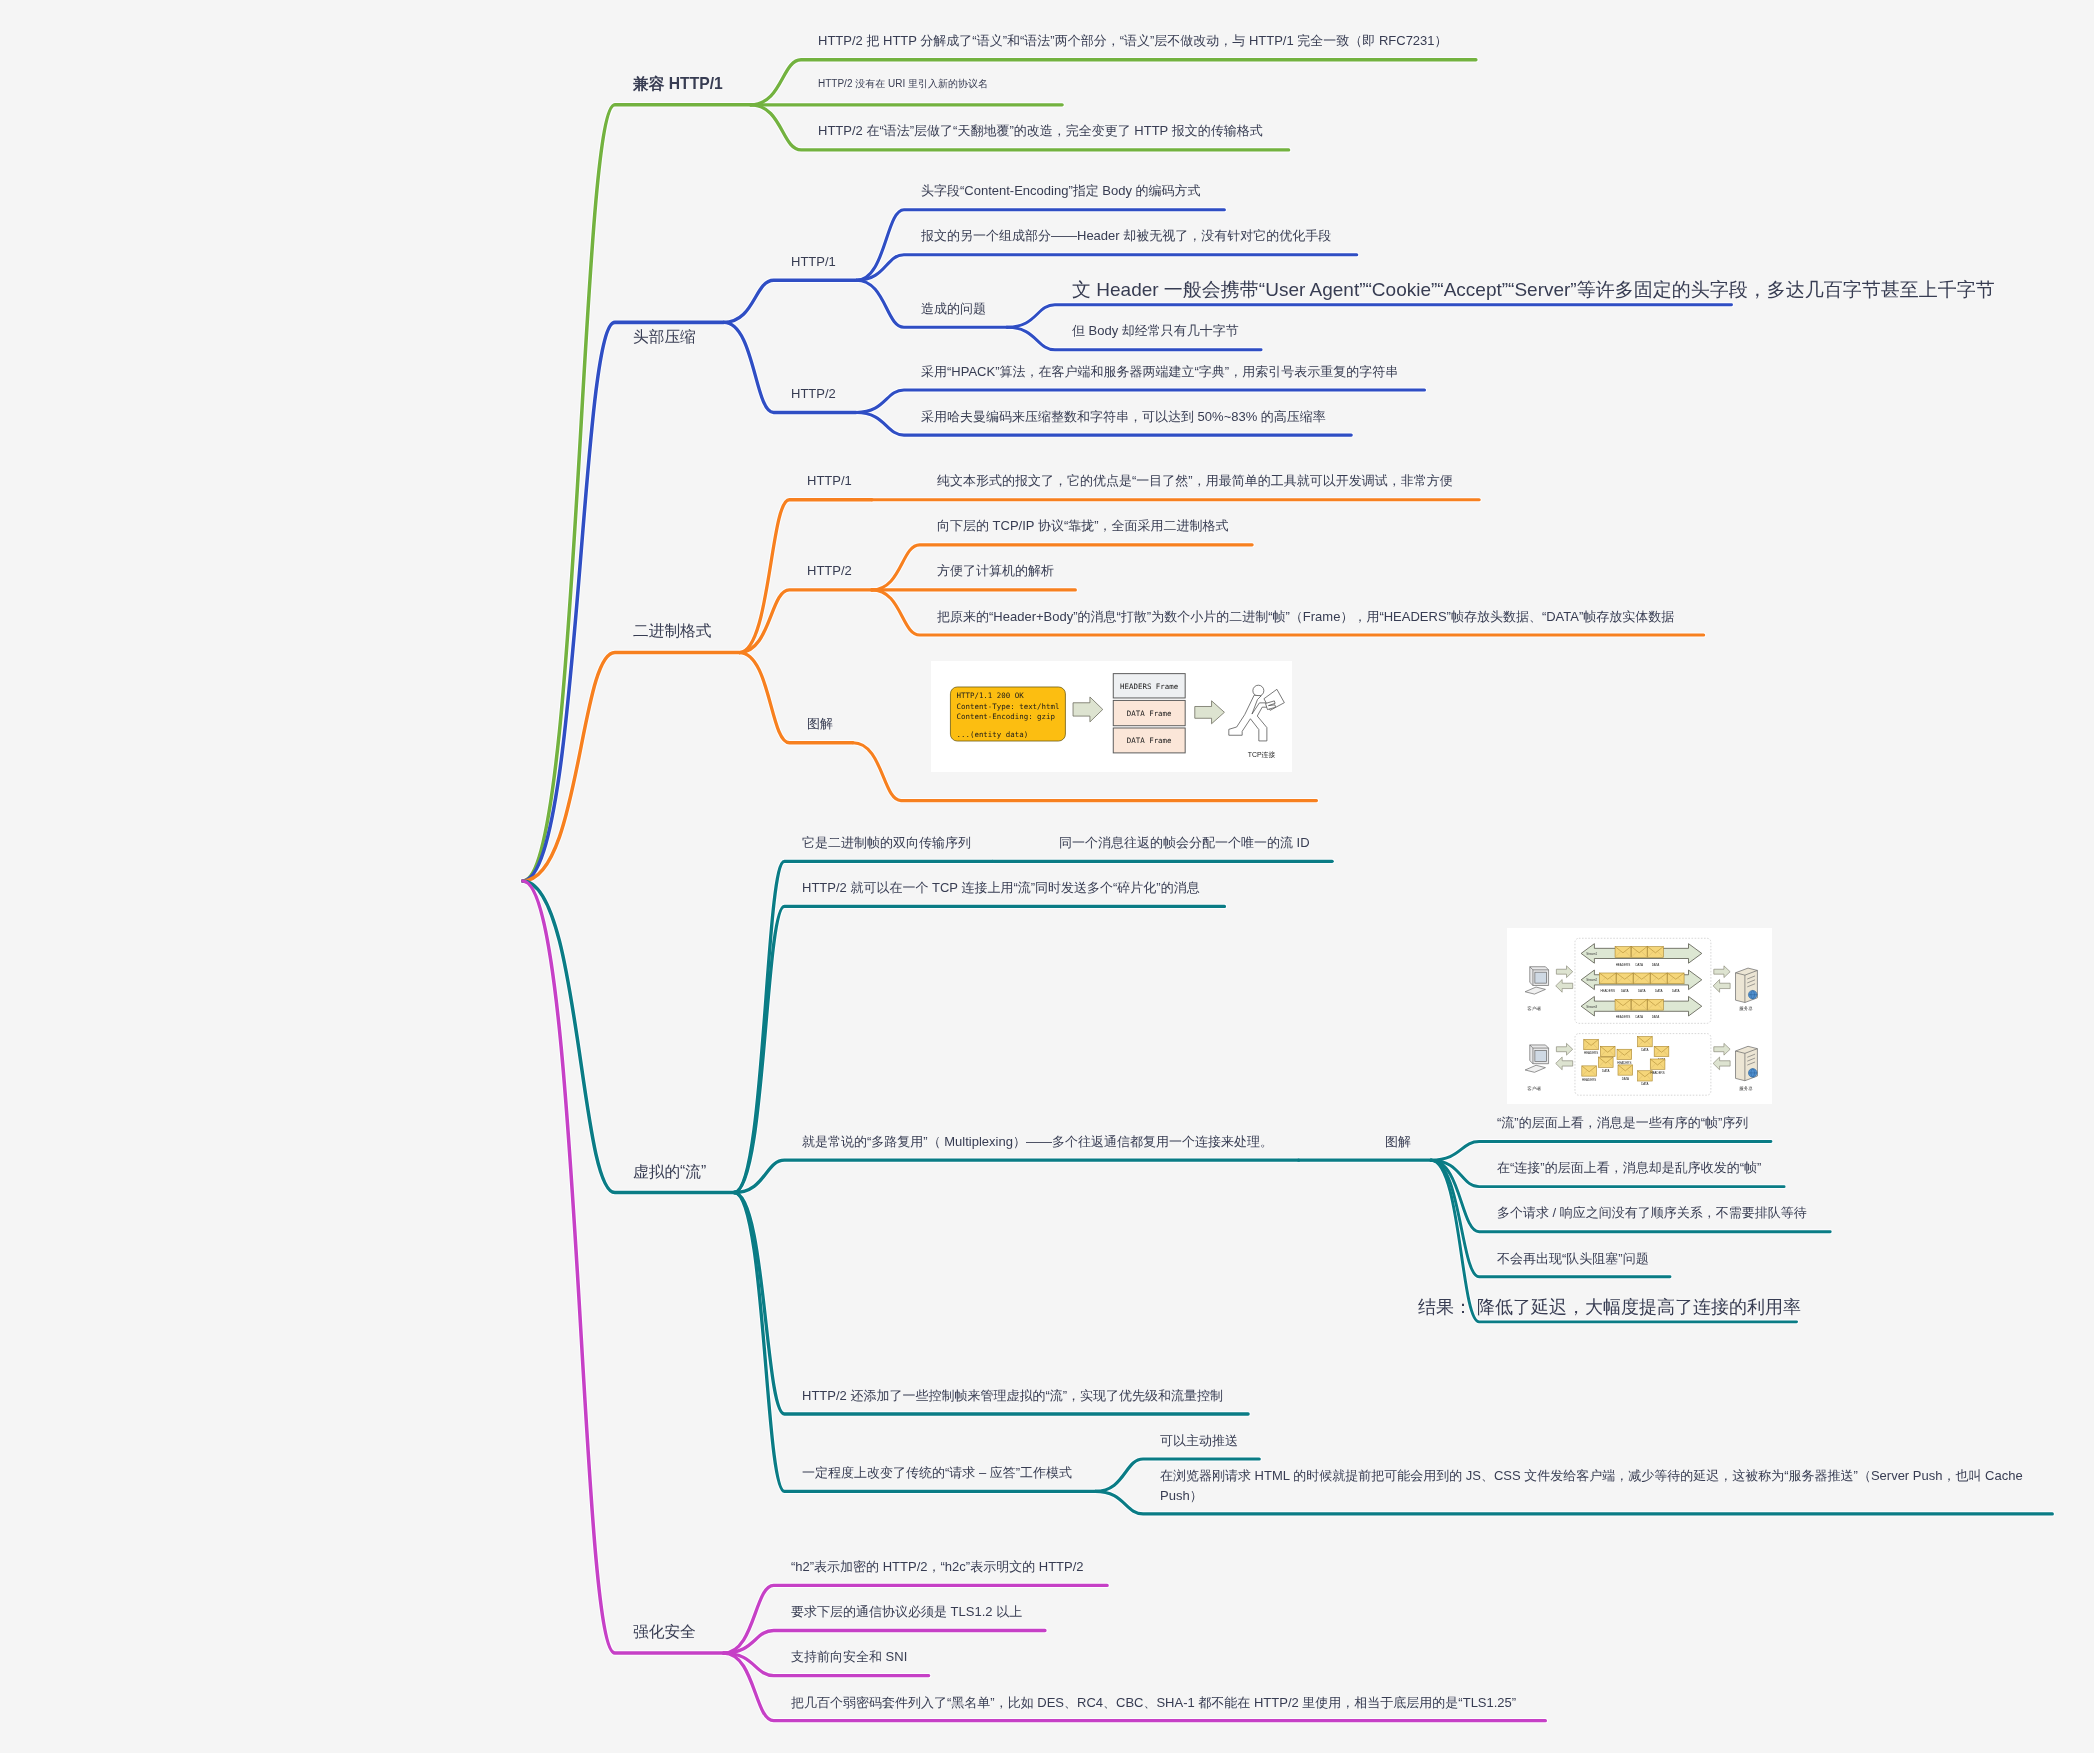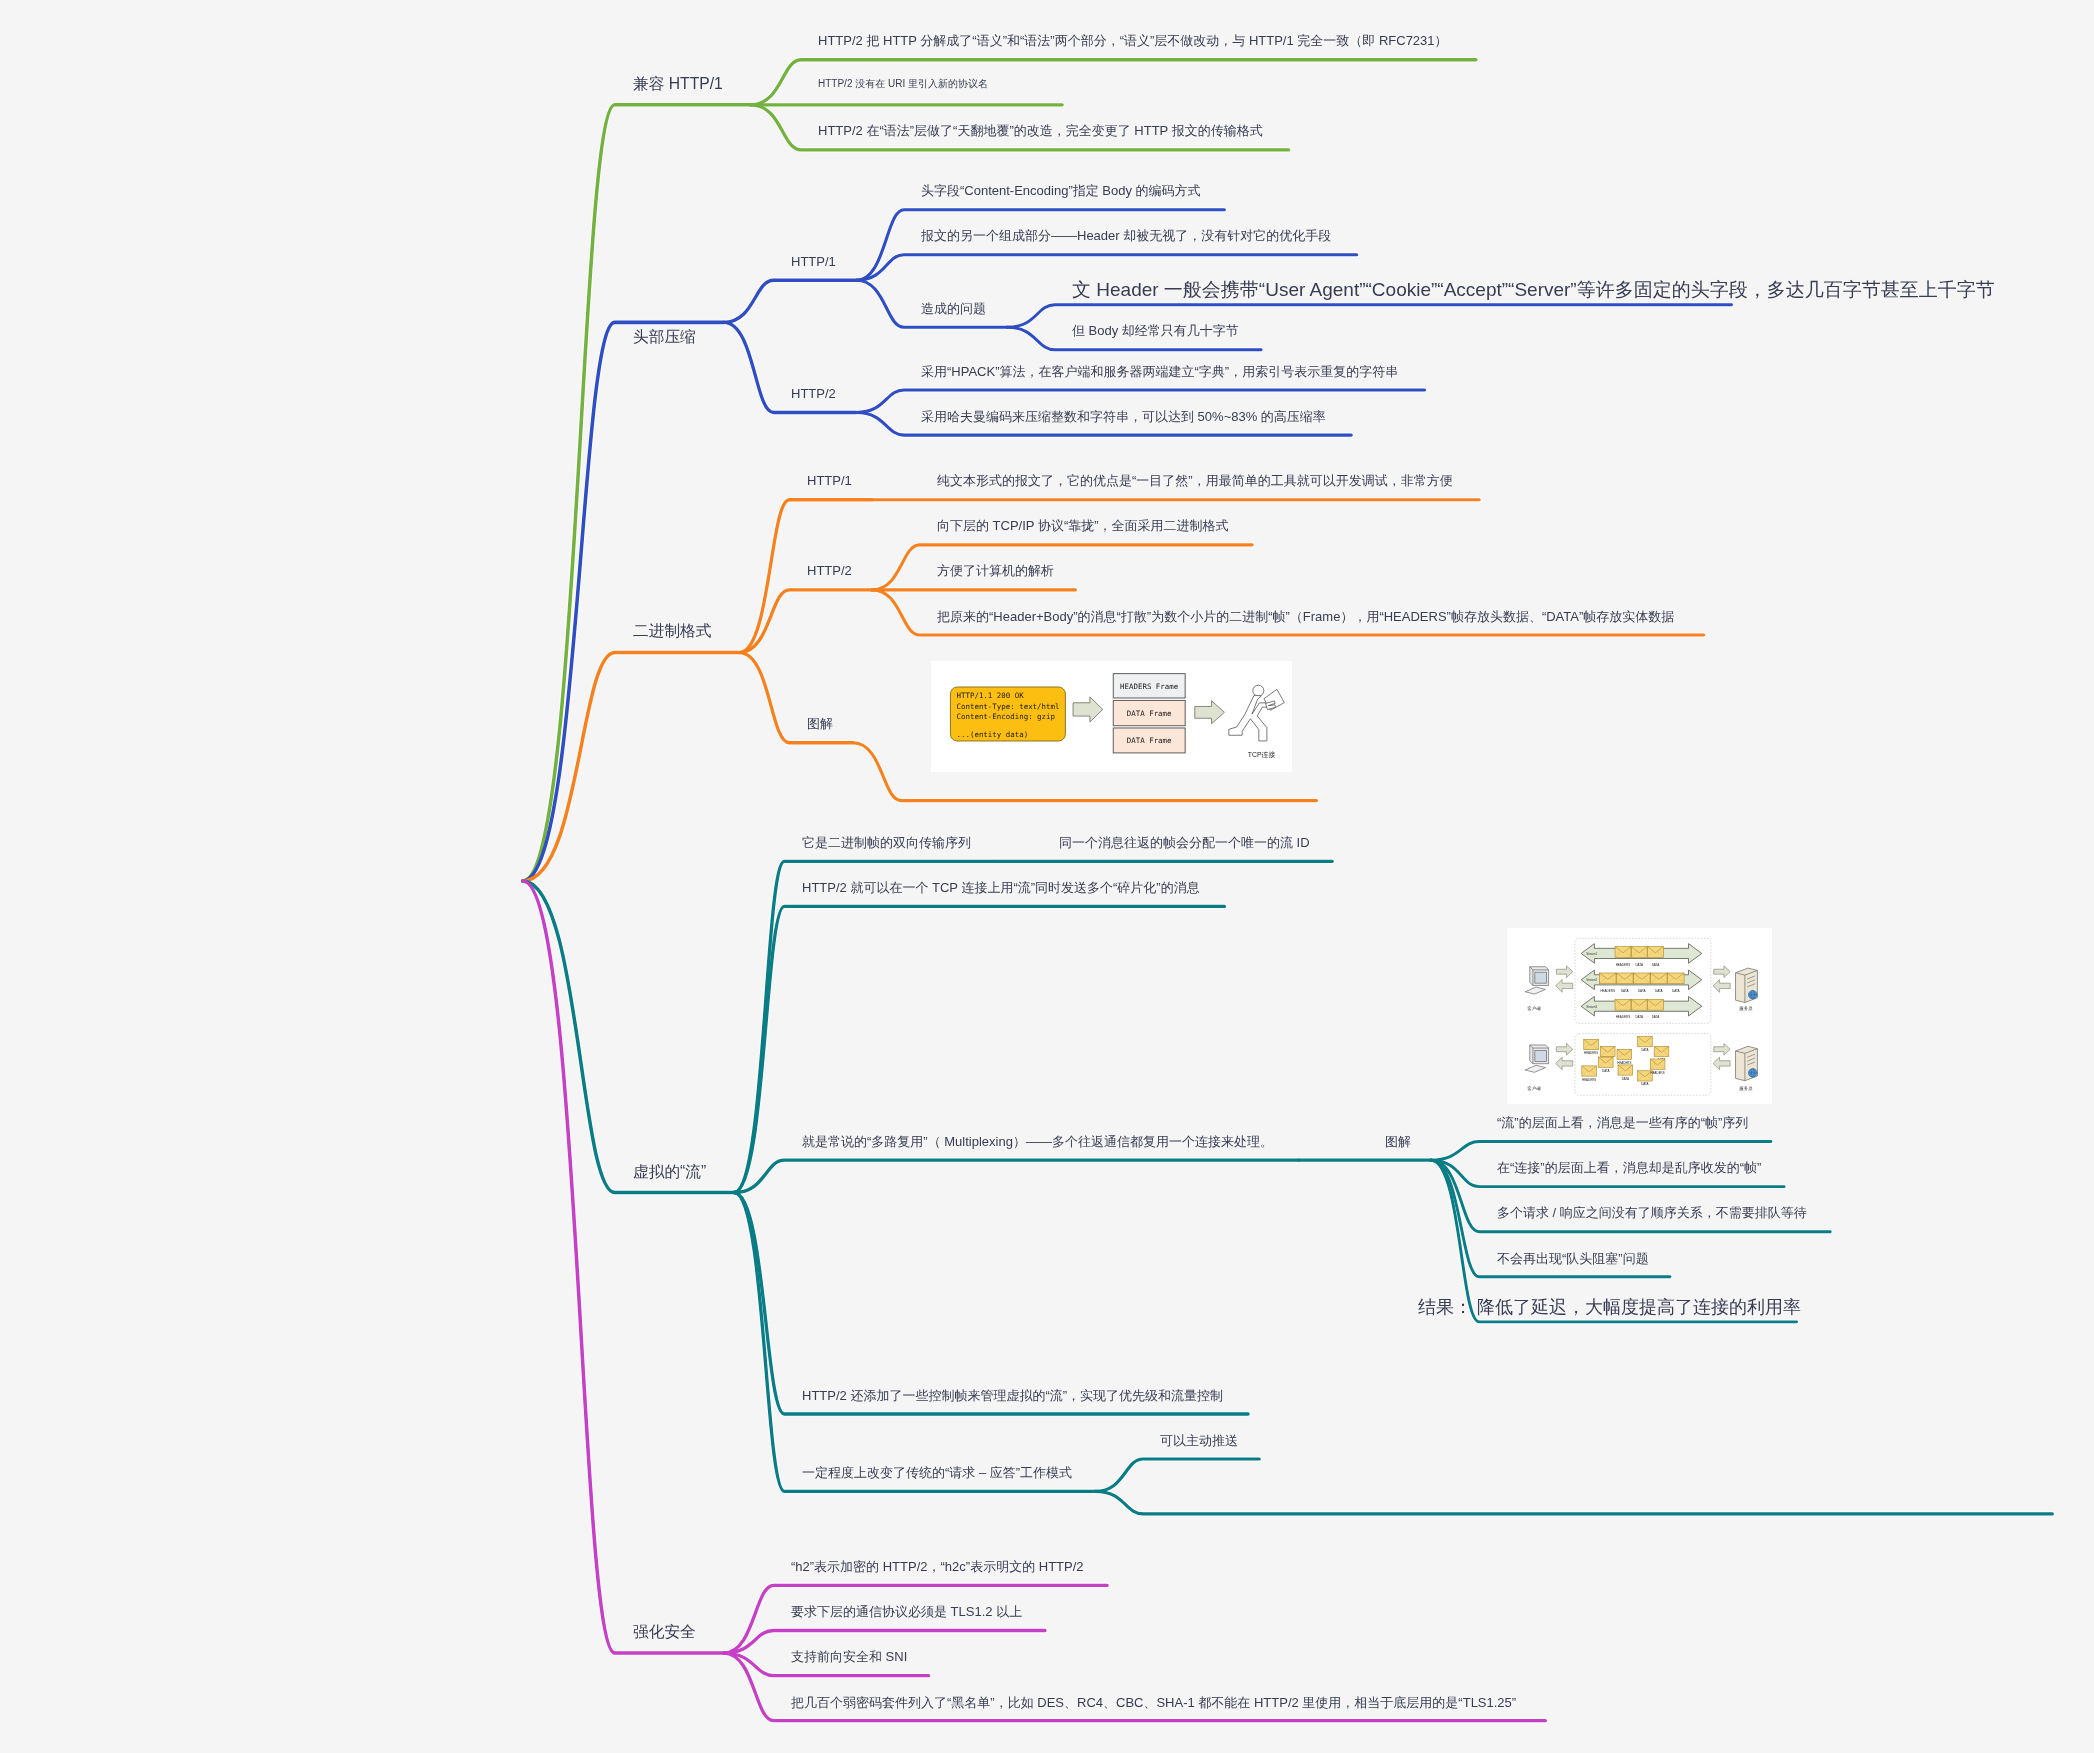--- a/index.html
+++ b/index.html
@@ -109,21 +109,21 @@
         <path d="M 748.66 1217 C 780.4908 1217 780.4908 1522 800 1522 L 1117.2 1522" fill="none" stroke="#0a7c85" stroke-width="3.4" stroke-linecap="round"></path>
         <path d="M 1117.2 1522 C 1147.4560000000001 1522 1147.4560000000001 1489 1166 1489 L 1284.63 1489" fill="none" stroke="#0a7c85" stroke-width="3.2" stroke-linecap="round"></path>
         <path d="M 1117.2 1522 C 1147.4560000000001 1522 1147.4560000000001 1545 1166 1545 L 2094 1545" fill="none" stroke="#0a7c85" stroke-width="3.2" stroke-linecap="round"></path>
         <path d="M 533 899 C 591.28 899 591.28 1687 627 1687 L 738 1687" fill="none" stroke="#c640c6" stroke-width="3.6" stroke-linecap="round"></path>
         <path d="M 738 1687 C 769.62 1687 769.62 1618 789 1618 L 1129.38 1618" fill="none" stroke="#c640c6" stroke-width="3.4" stroke-linecap="round"></path>
         <path d="M 738 1687 C 769.62 1687 769.62 1664 789 1664 L 1065.92 1664" fill="none" stroke="#c640c6" stroke-width="3.4" stroke-linecap="round"></path>
         <path d="M 738 1687 C 769.62 1687 769.62 1710 789 1710 L 947.2 1710" fill="none" stroke="#c640c6" stroke-width="3.4" stroke-linecap="round"></path>
         <path d="M 738 1687 C 769.62 1687 769.62 1756 789 1756 L 1576.58 1756" fill="none" stroke="#c640c6" stroke-width="3.4" stroke-linecap="round"></path>
       </g>
     </svg>
-<div class="nd" style="font-size: 15.7px; left: 633px; top: 72px;">兼容 HTTP/1</div>
+<div class="nd" style="font-size: 15.7px; left: 633px; top: 72px; font-weight: bold;">兼容 HTTP/1</div>
     <div class="nd" style="font-size: 13px; left: 818px; top: 31px;">HTTP/2 把 HTTP 分解成了“语义”和“语法”两个部分，“语义”层不做改动，与 HTTP/1 完全一致（即 RFC7231）</div>
     <div class="nd" style="font-size: 10px; left: 818px; top: 76px;">HTTP/2 没有在 URI 里引入新的协议名</div>
     <div class="nd" style="font-size: 13px; left: 818px; top: 121px;">HTTP/2 在“语法”层做了“天翻地覆”的改造，完全变更了 HTTP 报文的传输格式</div>
     <div class="nd" style="font-size: 15.7px; left: 633px; top: 289px; margin-top: 36px;">头部压缩</div>
     <div class="nd" style="font-size: 13px; left: 791px; top: 252px;">HTTP/1</div>
     <div class="nd" style="font-size: 13px; left: 921px; top: 181px;">头字段“Content-Encoding”指定 Body 的编码方式</div>
     <div class="nd" style="font-size: 13px; left: 921px; top: 226px;">报文的另一个组成部分——Header 却被无视了，没有针对它的优化手段</div>
     <div class="nd" style="font-size: 13px; left: 921px; top: 299px;">造成的问题</div>
     <div class="nd" style="font-size: 19px; left: 1072px; top: 276px;">文 Header 一般会携带“User Agent”“Cookie”“Accept”“Server”等许多固定的头字段，多达几百字节甚至上千字节</div>
     <div class="nd" style="font-size: 13px; left: 1072px; top: 321px;">但 Body 却经常只有几十字节</div>
@@ -349,19 +349,20 @@
         <path d="M227.70000000000002 135.77 L216.912 135.77 L216.912 132 L210.3 138.5 L216.912 145 L216.912 141.23 L227.70000000000002 141.23 Z" fill="#dde3d0" stroke="#8a8a7a" stroke-width="0.7"></path>
       </svg></div>
     <div class="nd" style="font-size: 13px; left: 1497px; top: 1113px;">“流”的层面上看，消息是一些有序的“帧”序列</div>
     <div class="nd" style="font-size: 13px; left: 1497px; top: 1158px;">在“连接”的层面上看，消息却是乱序收发的“帧”</div>
     <div class="nd" style="font-size: 13px; left: 1497px; top: 1203px;">多个请求 / 响应之间没有了顺序关系，不需要排队等待</div>
     <div class="nd" style="font-size: 13px; left: 1497px; top: 1249px;">不会再出现“队头阻塞”问题</div>
     <div class="nd" style="font-size: 18px; left: 1418px; top: 1294px;">结果： 降低了延迟，大幅度提高了连接的利用率</div>
     <div class="nd" style="font-size: 13px; left: 802px; top: 1386px;">HTTP/2 还添加了一些控制帧来管理虚拟的“流”，实现了优先级和流量控制</div>
     <div class="nd" style="font-size: 13px; left: 802px; top: 1463px;">一定程度上改变了传统的“请求 – 应答”工作模式</div>
     <div class="nd" style="font-size: 13px; left: 1160px; top: 1431px;">可以主动推送</div>
+    <div class="nd wrap" style="font-size: 13px; left: 1160px; width: 872px; top: 1466px;">在浏览器刚请求 HTML 的时候就提前把可能会用到的 JS、CSS 文件发给客户端，减少等待的延迟，这被称为“服务器推送”（Server Push，也叫 Cache Push）</div>
     <div class="nd" style="font-size: 15.7px; left: 633px; top: 1620px;">强化安全</div>
     <div class="nd" style="font-size: 13px; left: 791px; top: 1557px;">“h2”表示加密的 HTTP/2，“h2c”表示明文的 HTTP/2</div>
     <div class="nd" style="font-size: 13px; left: 791px; top: 1602px;">要求下层的通信协议必须是 TLS1.2 以上</div>
     <div class="nd" style="font-size: 13px; left: 791px; top: 1647px;">支持前向安全和 SNI</div>
     <div class="nd" style="font-size: 13px; left: 791px; top: 1693px;">把几百个弱密码套件列入了“黑名单”，比如 DES、RC4、CBC、SHA-1 都不能在 HTTP/2 里使用，相当于底层用的是“TLS1.25”</div>
   </div>
 
 
 </body></html>

